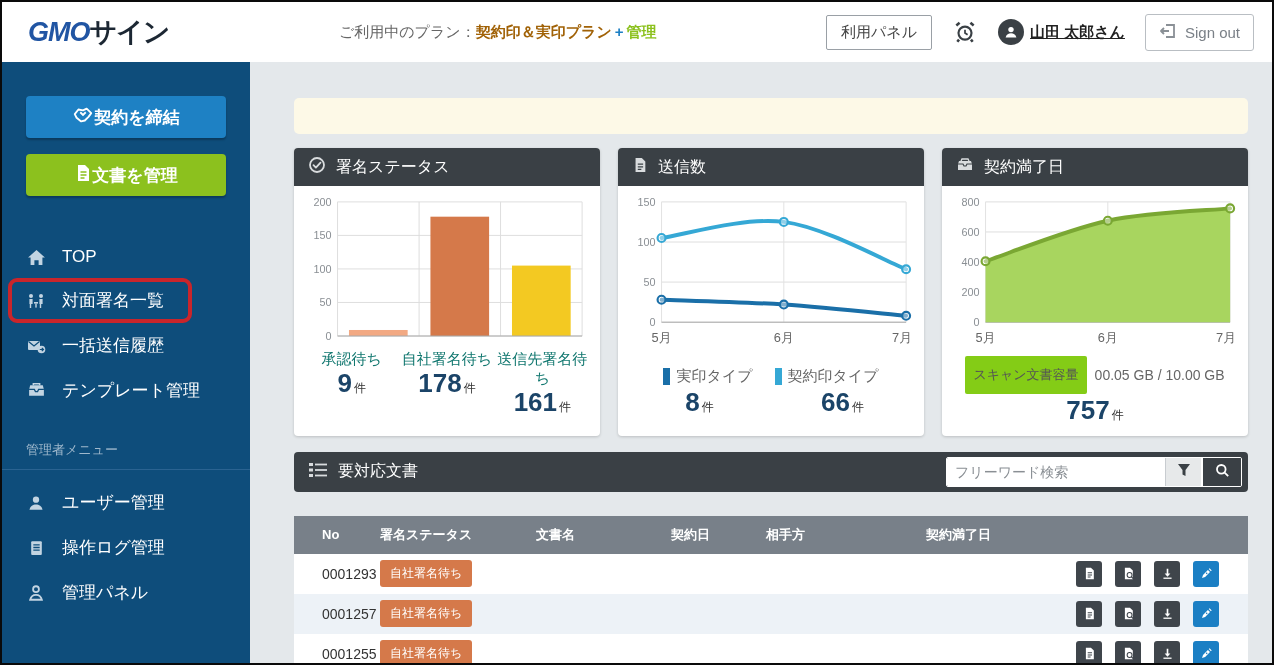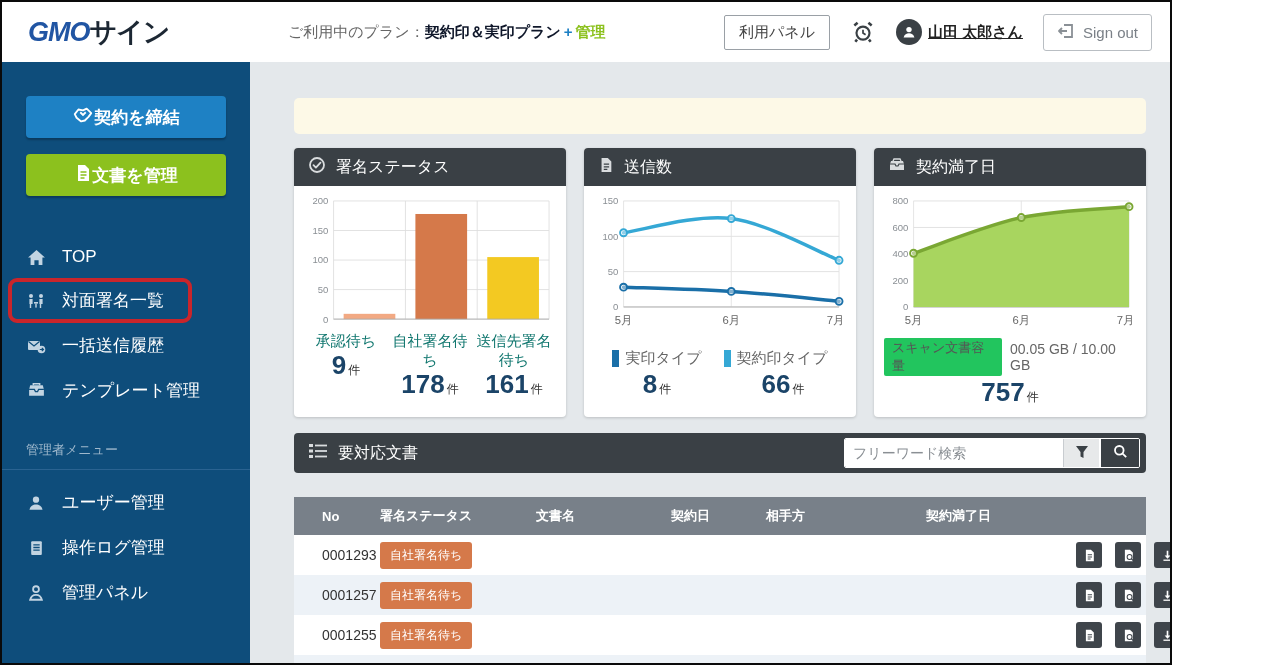--- a/index.html
+++ b/index.html
@@ -1,25 +1,25 @@
 <!DOCTYPE html>
 <html><head>
 <meta charset="utf-8">
 <style>
   * { margin:0; padding:0; box-sizing:border-box; }
   html,body { width:1274px; height:665px; font-family:"Liberation Sans", sans-serif; }
-  .page { width:1172px; height:665px; border:2px solid #0a0a0a; background:#e4e8eb; display:flex; flex-direction:column; overflow:hidden; }
+  .page { width:1274px; height:665px; border:2px solid #0a0a0a; background:#e4e8eb; display:flex; flex-direction:column; overflow:hidden; }
 
   
   .topbar { height:60px; background:#fff; flex:none; display:flex; align-items:center; padding:0 18px 0 26px; }
   .logo { display:flex; align-items:baseline; cursor:pointer; font-weight:800; font-size:27px; letter-spacing:-1px; }
   .logo .gmo { color:#2155a3; font-style:italic; }
   .logo .sign { color:#1c2733; }
   .plan { flex:1; text-align:center; font-size:15px; color:#666; }
-  .plan .pname { color:#0f172a; font-weight:bold; }
+  .plan .pname { color:#a16207; font-weight:bold; }
   .plan .pplus { color:#1c7fc4; font-weight:bold; margin:0 3px; }
   .plan .padmin { color:#8cc11e; font-weight:bold; }
   .top-right { display:flex; align-items:center; gap:20px; }
   .usage-panel { border:1px solid #9aa0a6; background:#fff; padding:7px 14px; font-size:15px; color:#444; border-radius:2px; cursor:pointer; white-space:nowrap; }
   .alarm-btn { cursor:pointer; display:flex; }
   .user-chip { display:flex; align-items:center; gap:6px; cursor:pointer; }
   .avatar { width:26px; height:26px; border-radius:50%; background:#3a4045; display:flex; align-items:center; justify-content:center; }
   .user-name { font-size:15px; font-weight:bold; color:#222; text-decoration:underline; white-space:nowrap; }
   .signout { display:flex; align-items:center; gap:8px; border:1px solid #b9bec3; border-radius:3px; padding:7px 13px; color:#7a8087; font-size:15px; cursor:pointer; background:#fff; white-space:nowrap; }
 
@@ -51,21 +51,21 @@
   .card-body svg { width:100%; height:auto; display:block; }
   .stats-row { display:flex; margin-top:2px; }
   .stat { flex:1; text-align:center; }
   .stat .slabel { font-size:15px; color:#0f766e; }
   .stat .sval { font-size:26px; font-weight:bold; color:#1b4468; line-height:1.15; }
   .stat .sunit { font-size:12px; font-weight:normal; color:#333; margin-left:2px; }
   .legend-row { display:flex; justify-content:center; gap:22px; margin-top:19px; }
   .legend-item { display:flex; align-items:center; gap:6px; font-size:15px; color:#666; }
   .legend-swatch { width:7px; height:17px; display:inline-block; }
   .storage-row { display:flex; align-items:center; justify-content:center; gap:8px; margin-top:8px; }
-  .storage-badge { background:#22c55e; color:#555; font-size:13px; padding:1px 8px; border-radius:2px; }
+  .storage-badge { background:#84cc16; color:#555; font-size:13px; padding:10px 8px; border-radius:2px; }
   .storage-val { font-size:14px; color:#666; }
 
   
   .section-bar { margin-top:16px; height:40px; background:#3a4045; border-radius:4px; display:flex; align-items:center; padding:0 6px 0 14px; color:#fff; }
   .section-title { display:flex; align-items:center; gap:10px; font-size:16px; flex:1; }
   .search-group { display:flex; align-items:stretch; height:30px; border:1px solid #fff; border-radius:2px; overflow:hidden; }
   .search-input { width:218px; border:none; outline:none; padding:0 8px; font-size:14px; color:#ef4444; font-family:"Liberation Sans", sans-serif; }
   .search-input::placeholder { color:#8a8f94; }
   .filter-btn { width:36px; background:#e7e9ea; border:none; display:flex; align-items:center; justify-content:center; cursor:pointer; border-left:1px solid #c8ccd0; }
   .search-btn { width:40px; background:#3a4045; border:none; border-left:2px solid #fff; display:flex; align-items:center; justify-content:center; cursor:pointer; }

